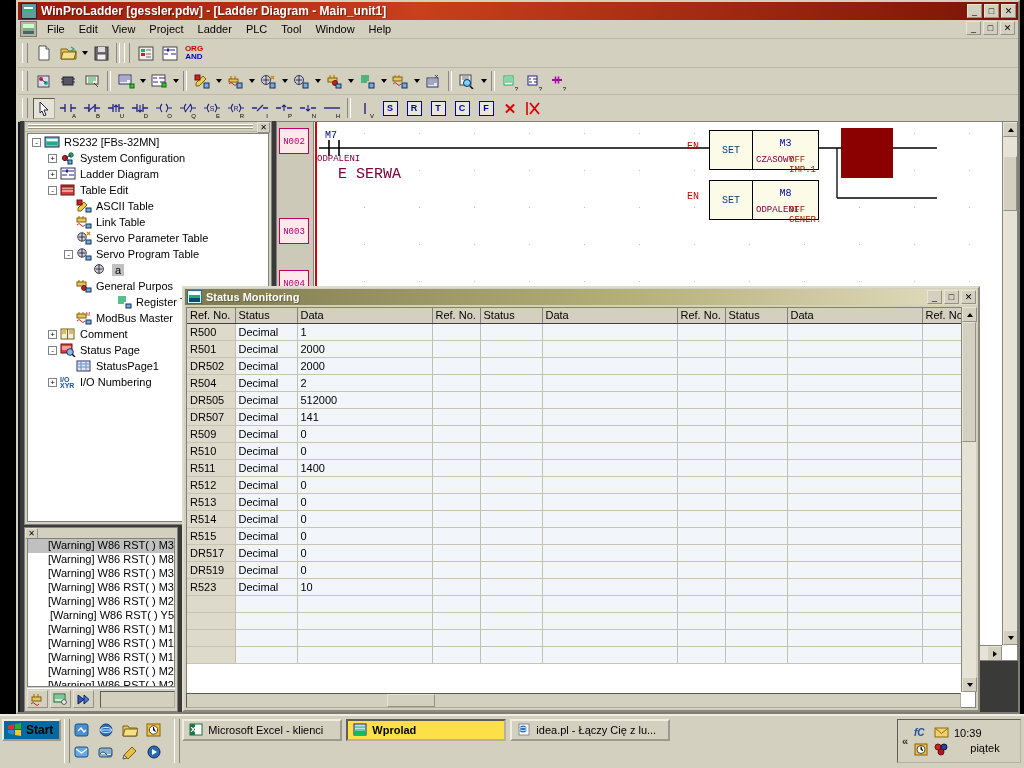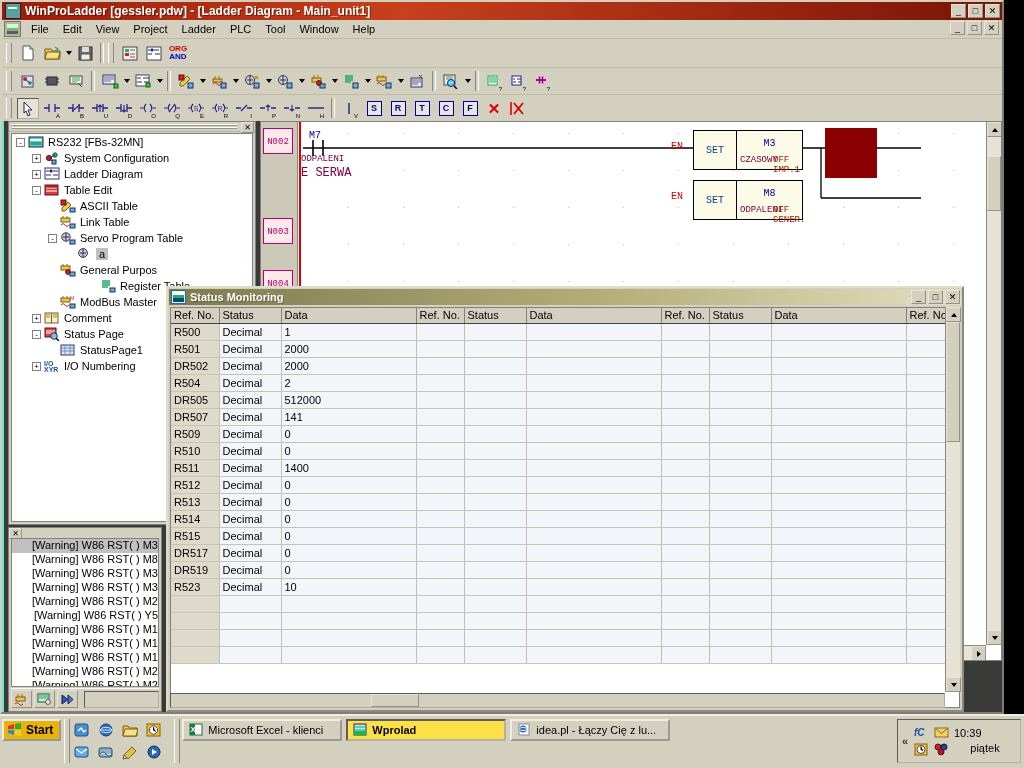--- a/index.html
+++ b/index.html
@@ -7,22 +7,22 @@
     width:1024px;height:768px;overflow:hidden;
     background:#000;
     font-family:"Liberation Sans", sans-serif;
     font-size:11px;
     -webkit-font-smoothing:none;
   }
   #screen{position:relative;width:1024px;height:768px;background:#000;}
 
   
   #app{
-    position:absolute;left:0;top:0;width:1004px;height:714px;
-    background:#5eead4;
+    position:absolute;left:16px;top:0;width:1004px;height:714px;
+    background:#0f172a;
     border:2px outset #d4d0c0;
     box-sizing:border-box;
   }
   .titlebar{
     height:18px;
     background:linear-gradient(to right,#9b1b08,#c8401c 40%,#7a1405);
     display:flex;align-items:center;
     padding:0 2px;
   }
   .titlebar .tbicon{
@@ -300,21 +300,21 @@
   .ofield{flex:1;height:17px;border:1px inset #b0aca0;background:#d4d0c0;margin-left:4px;box-sizing:border-box;}
 
   
   #taskbar{
     position:absolute;left:0;bottom:0;width:1024px;height:54px;
     background:#d4d0c0;border-top:2px outset #efece0;box-sizing:border-box;
     display:flex;align-items:flex-start;
   }
   #startbtn{
     margin:3px 3px 0 2px;height:22px;padding:0 6px 0 3px;
-    border:2px outset #efece0;background:#eab308;
+    border:2px outset #efece0;background:#0369a1;
     display:flex;align-items:center;gap:4px;box-sizing:border-box;
   }
   #startbtn .flag{width:15px;height:14px;position:relative;}
   #startbtn .txt{font-weight:bold;font-size:12px;color:#000;}
   .qlgrip{width:4px;height:44px;margin-top:3px;border-left:1px solid #fff;border-right:1px solid #8a8678;}
   #quick{display:flex;flex-wrap:wrap;width:104px;height:48px;align-content:flex-start;margin-top:3px;}
   #quick .qi{width:24px;height:22px;display:flex;align-items:center;justify-content:center;}
   .taskbtn{
     margin:3px 2px 0 2px;height:22px;min-width:160px;max-width:170px;
     border:2px outset #efece0;background:#d4d0c0;
@@ -761,20 +761,30 @@
               <span class="togspace"></span>
               <span class="ti"><svg width="16" height="14" viewBox="0 0 16 14">
                   <path d="M3 1v3M7 1v3" stroke="#c80" stroke-width="1.3"></path>
                   <rect x="1" y="3" width="9" height="4" fill="#e8c75a" stroke="#7a5f12"></rect>
                   <path d="M1 10q2-3 4 0t4 0" stroke="#c22" fill="none"></path>
                   <rect x="10" y="9" width="5" height="4" fill="#7ad" stroke="#135"></rect>
                 </svg></span>
               <span class="tlabel">Link Table</span>
             </div>
             <div class="trow" style="padding-left: 36px;">
+              <span class="togspace"></span>
+              <span class="ti"><svg width="16" height="14" viewBox="0 0 16 14">
+                  <circle cx="6" cy="6" r="4.2" fill="#ccd" stroke="#334"></circle>
+                  <path d="M6 2v8M3 6h6" stroke="#334"></path>
+                  <path d="M11 1l3 3M14 1l-3 3" stroke="#c80" stroke-width="1.2"></path>
+                  <rect x="10" y="9" width="5" height="4" fill="#7ad" stroke="#135"></rect>
+                </svg></span>
+              <span class="tlabel">Servo Parameter Table</span>
+            </div>
+            <div class="trow" style="padding-left: 36px;">
               <span class="tog">-</span>
               <span class="ti"><svg width="16" height="14" viewBox="0 0 16 14">
                   <circle cx="6" cy="6" r="4.2" fill="#ccd" stroke="#334"></circle>
                   <path d="M6 2v8M3 6h6" stroke="#334"></path>
                   <rect x="10" y="9" width="5" height="4" fill="#7ad" stroke="#135"></rect>
                 </svg></span>
               <span class="tlabel">Servo Program Table</span>
             </div>
             <div class="trow" style="padding-left: 52px;">
               <span class="togspace"></span>
@@ -865,21 +875,21 @@
             <line x1="42" y1="26" x2="560" y2="26" stroke="#000" stroke-width="1.3"></line>
             <line x1="560" y1="26" x2="560" y2="76" stroke="#000" stroke-width="1.3"></line>
             <line x1="560" y1="76" x2="660" y2="76" stroke="#000" stroke-width="1.3"></line>
             <line x1="560" y1="26" x2="660" y2="26" stroke="#000" stroke-width="1.3"></line>
             <line x1="52" y1="18" x2="52" y2="34" stroke="#000" stroke-width="1.6"></line>
             <line x1="62" y1="18" x2="62" y2="34" stroke="#000" stroke-width="1.6"></line>
           </svg>
 
           <div class="lcontact" style="left:48px;top:8px;color:#0000a0;font-size:10px;">M7</div>
           <div class="lcontact" style="left:40px;top:32px;color:#800040;font-size:9px;">ODPALENI</div>
-          <div class="lcontact" style="left:40px;top:44px;color:#800040;font-size:12px;">E SERWA</div>
+          <div class="lcontact" style="left:40px;top:44px;color:#800040;font-size:15px;padding-left:21px;">E SERWA</div>
 
           <div class="enlbl" style="left:410px;top:19px;">EN</div>
           <div class="enlbl" style="left:410px;top:69px;">EN</div>
 
           <div class="coilbox" style="left:432px;top:8px;width:110px;height:40px;">
             <div class="c1">SET</div>
             <div class="c2">
               <div class="nm">M3</div>
               <div class="cm1">CZASOWY</div>
               <div class="cm2">OFF IMP.1</div>

